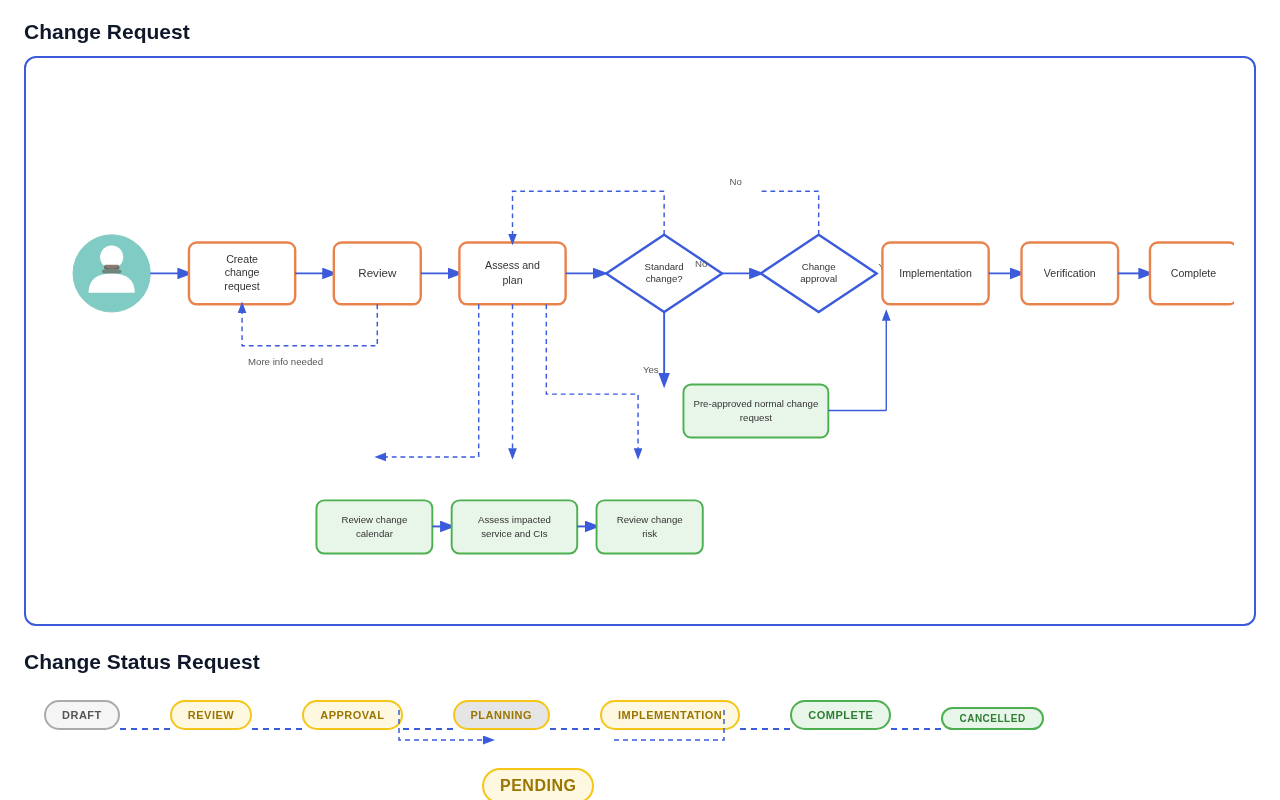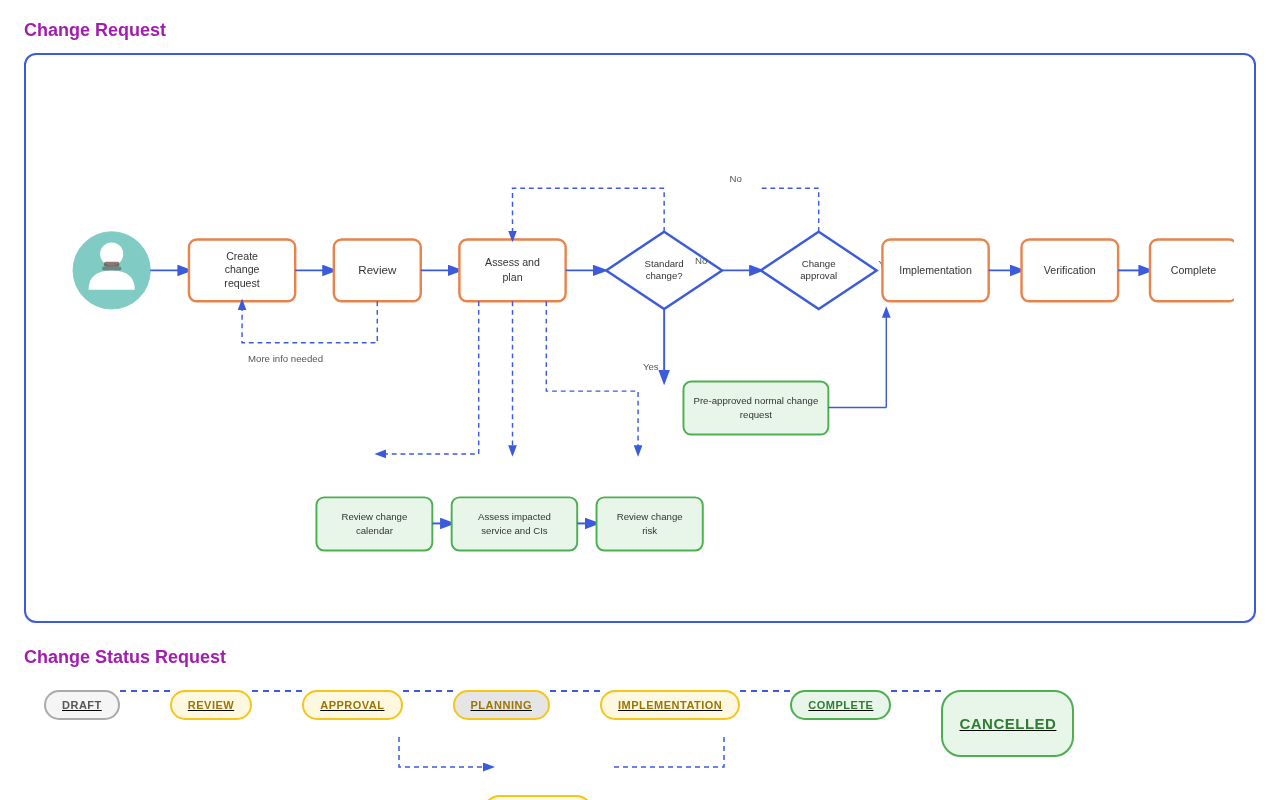--- a/index.html
+++ b/index.html
@@ -10,23 +10,23 @@
       min-height: 800px;
       overflow: hidden;
     }
 
     .page {
       padding: 20px 24px;
     }
 
     
     .section-title {
-      font-size: 18px;
+      font-size: 21px;
       font-weight: bold;
-      color: #a21caf;
+      color: #0f172a;
       margin-bottom: 12px;
     }
 
     
     .diagram-container {
       border: 2px solid #3b5bdb;
       border-radius: 12px;
       padding: 20px;
       position: relative;
       background: #fff;
@@ -173,21 +173,21 @@
       <text x="625" y="453" text-anchor="middle" font-size="10" fill="#333">Review change</text>
       <text x="625" y="468" text-anchor="middle" font-size="10" fill="#333">risk</text>
 
     </svg>
   </div>
 
   <div class="section-title">Change Status Request</div>
 
   <div style="position: relative; padding: 10px 20px;">
 
-    <div style="display: flex; align-items: flex-start; gap: 0; text-decoration: underline;">
+    <div style="display: flex; align-items: flex-end; gap: 0;">
 
       <div class="status-badge" style="background: #f5f5f5; border-color: #aaa; color: #555; padding: 7px 16px; border-radius: 20px; font-size: 11px; font-weight: bold; border: 2px solid #aaa;">
         DRAFT
       </div>
       <div style="width: 50px; border-top: 2px dashed #3b5bdb;"></div>
 
       <div class="status-badge" style="background: #fff8e1; border-color: #f5c518; color: #9a7500; padding: 7px 16px; border-radius: 20px; font-size: 11px; font-weight: bold; border: 2px solid #f5c518;">
         REVIEW
       </div>
       <div style="width: 50px; border-top: 2px dashed #3b5bdb;"></div>
@@ -205,21 +205,21 @@
       <div class="status-badge" style="background: #fff8e1; border-color: #f5c518; color: #9a7500; padding: 7px 16px; border-radius: 20px; font-size: 11px; font-weight: bold; border: 2px solid #f5c518;">
         IMPLEMENTATION
       </div>
       <div style="width: 50px; border-top: 2px dashed #3b5bdb;"></div>
 
       <div class="status-badge" style="background: #e8f5e9; border-color: #4caf50; color: #2e7d32; padding: 7px 16px; border-radius: 20px; font-size: 11px; font-weight: bold; border: 2px solid #4caf50;">
         COMPLETE
       </div>
       <div style="width: 50px; border-top: 2px dashed #3b5bdb;"></div>
 
-      <div class="status-badge" style="background: #e8f5e9; border-color: #4caf50; color: #2e7d32; padding: 23px 16px; border-radius: 20px; font-size: 15px; font-weight: bold; border: 2px solid #4caf50;">
+      <div class="status-badge" style="background: #e8f5e9; border-color: #4caf50; color: #2e7d32; padding: 4px 16px; border-radius: 20px; font-size: 10px; font-weight: bold; border: 2px solid #4caf50; margin-top: 11px;">
         CANCELLED
       </div>
     </div>
 
     <div style="position: relative; margin-top: 0; margin-left: 0;">
       
       <svg width="700" height="90" style="position: absolute; top: -20px; left: 0;">
 
         <path d="M355,0 L355,30 L448,30" stroke="#3b5bdb" stroke-width="1.5" stroke-dasharray="5,4" fill="none" marker-end="url(#arr2)"></path>
 

